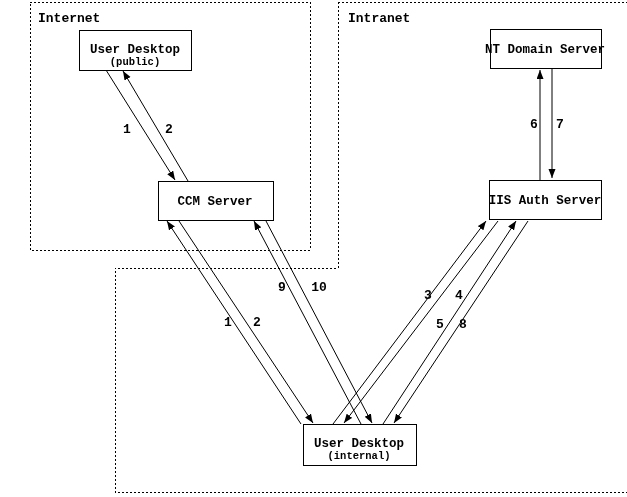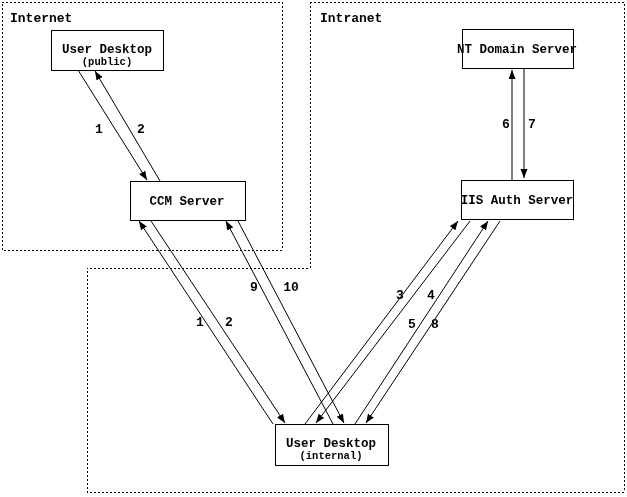--- a/index.html
+++ b/index.html
@@ -9,20 +9,21 @@
     width: 627px;
     height: 497px;
     overflow: hidden;
     font-family: "Liberation Mono", "DejaVu Sans Mono", monospace;
   }
   .diagram-wrap {
     position: relative;
     width: 544px;
     height: 497px;
     background: #ffffff;
+    padding-left: 28px;
   }
   svg text {
     font-family: "Liberation Mono", "DejaVu Sans Mono", monospace;
     font-weight: bold;
     fill: #000000;
   }
   .node-title   { font-size: 12.5px; }
   .node-sub     { font-size: 10.5px; }
   .zone-label   { font-size: 13px; }
   .flow-label   { font-size: 13px; }

